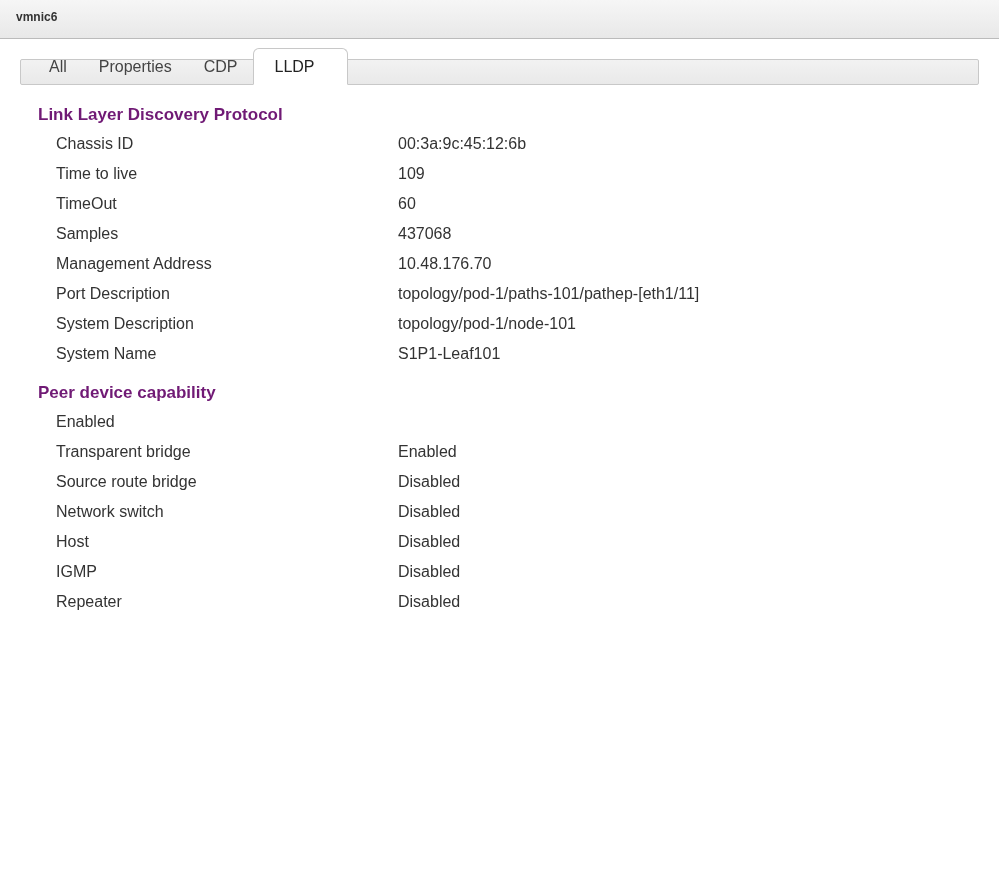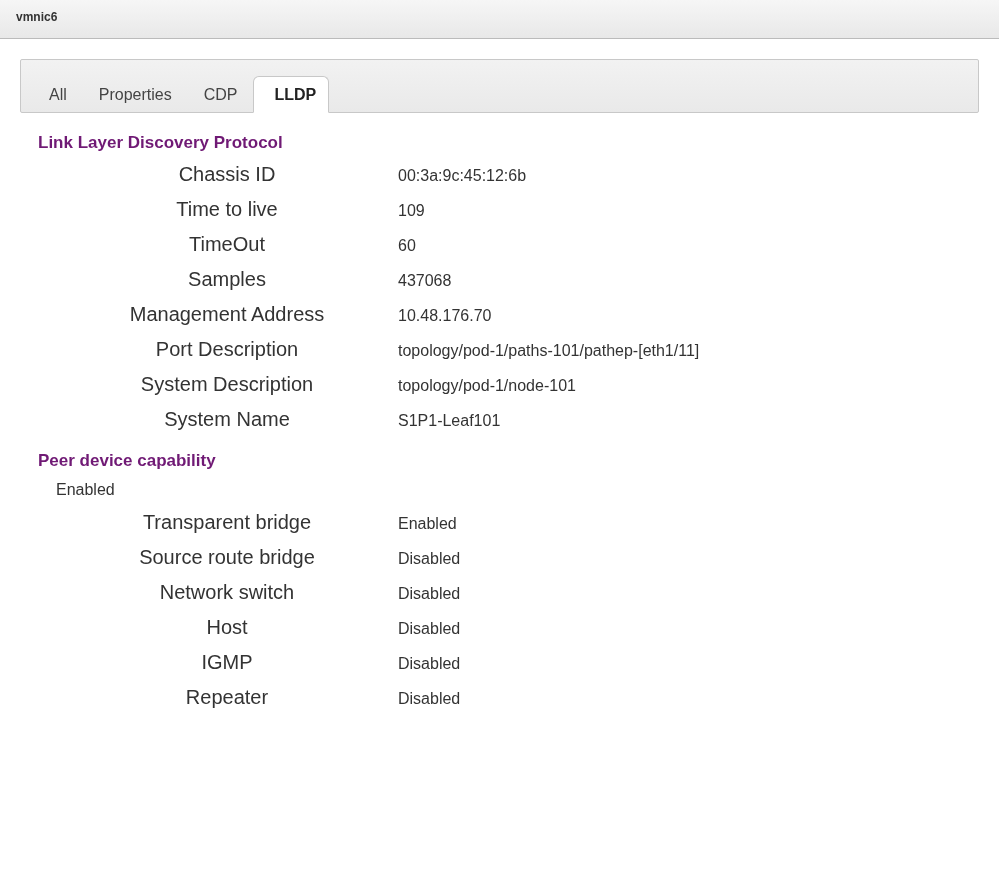--- a/index.html
+++ b/index.html
@@ -24,40 +24,40 @@
   .body-area {
     padding: 20px 20px 0 20px;
   }
   .tab-bar {
     background: linear-gradient(to bottom, #f2f2f2 0%, #e9e9e9 100%);
     border: 1px solid #c8c8c8;
     border-radius: 2px;
     display: flex;
     align-items: flex-end;
     padding: 0 12px;
-    height: 54px;
+    height: 26px;
     position: relative;
   }
   .tab {
     font-size: 16px;
     color: #444444;
     padding: 10px 16px 8px 16px;
     cursor: pointer;
     position: relative;
   }
   .tab.active {
-    font-weight: bold;
+    font-weight: normal;
     color: #222222;
     background: #ffffff;
     border: 1px solid #c8c8c8;
     border-bottom: 1px solid #ffffff;
     border-top-left-radius: 6px;
     border-top-right-radius: 6px;
     margin-bottom: -1px;
-    padding: 9px 12px 8px 20px;
+    padding: 9px 32px 8px 20px;
   }
   .tab-content {
     padding: 20px 18px 0 18px;
     font-size: 16px;
     color: #333333;
   }
   .section-header {
     font-weight: bold;
     font-size: 17px;
     color: #701a75;
@@ -67,23 +67,22 @@
     margin-top: 20px;
   }
   .kv-row {
     display: flex;
     align-items: baseline;
     margin-bottom: 12px;
     padding-left: 18px;
   }
   .kv-key {
     width: 342px;
-    font-size: 20px;
+    font-size: 16px;
     color: #333333;
-    text-align: center;
   }
   .kv-val {
     font-size: 16px;
     color: #333333;
   }
 </style>
 </head>
 <body>
 
 <div class="window-header">

